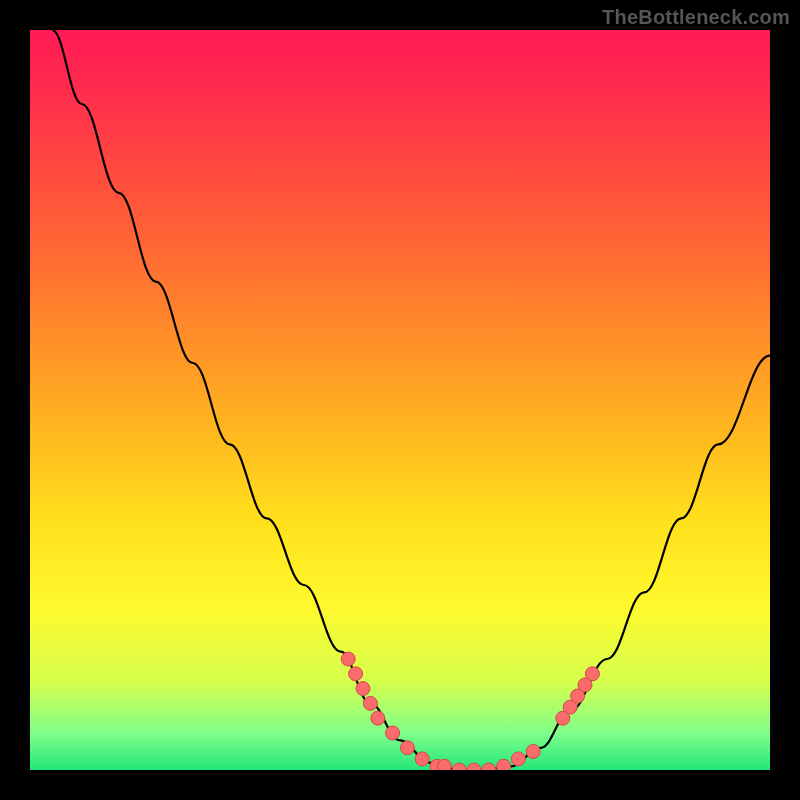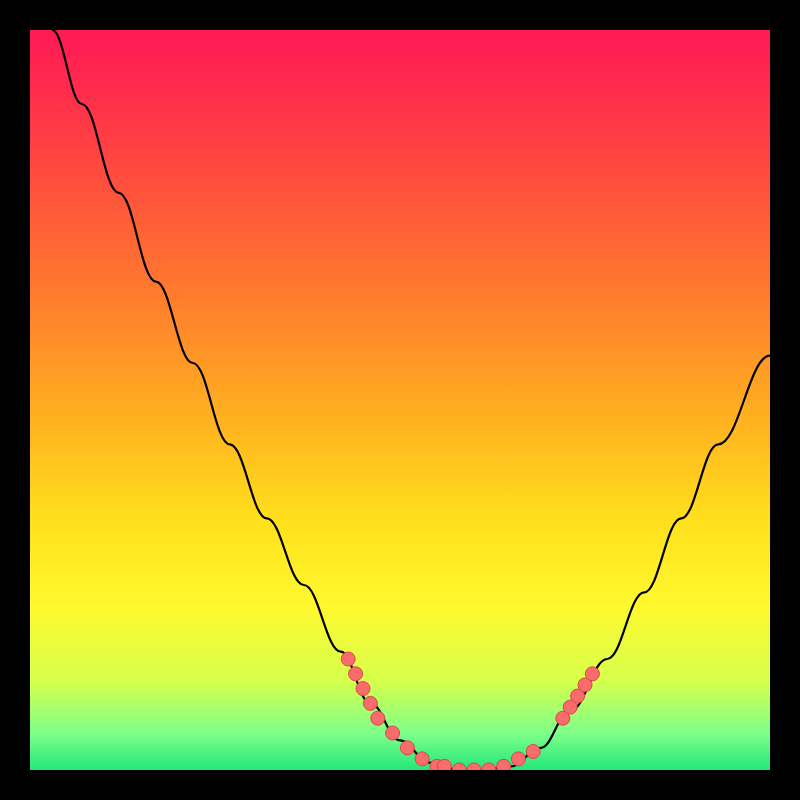--- a/index.html
+++ b/index.html
@@ -92,13 +92,14 @@
           <circle cx="488.40" cy="728.90" r="7" fill="#fa6b6b" stroke="#d64848" stroke-width="1"></circle>
           <circle cx="503.20" cy="721.50" r="7" fill="#fa6b6b" stroke="#d64848" stroke-width="1"></circle>
           <circle cx="532.80" cy="688.20" r="7" fill="#fa6b6b" stroke="#d64848" stroke-width="1"></circle>
           <circle cx="540.20" cy="677.10" r="7" fill="#fa6b6b" stroke="#d64848" stroke-width="1"></circle>
           <circle cx="547.60" cy="666.00" r="7" fill="#fa6b6b" stroke="#d64848" stroke-width="1"></circle>
           <circle cx="555.00" cy="654.90" r="7" fill="#fa6b6b" stroke="#d64848" stroke-width="1"></circle>
           <circle cx="562.40" cy="643.80" r="7" fill="#fa6b6b" stroke="#d64848" stroke-width="1"></circle>
         </g>
     </svg>
   </div>
+  <div class="watermark">TheBottleneck.com</div>
 </div>
 
 </body></html>

